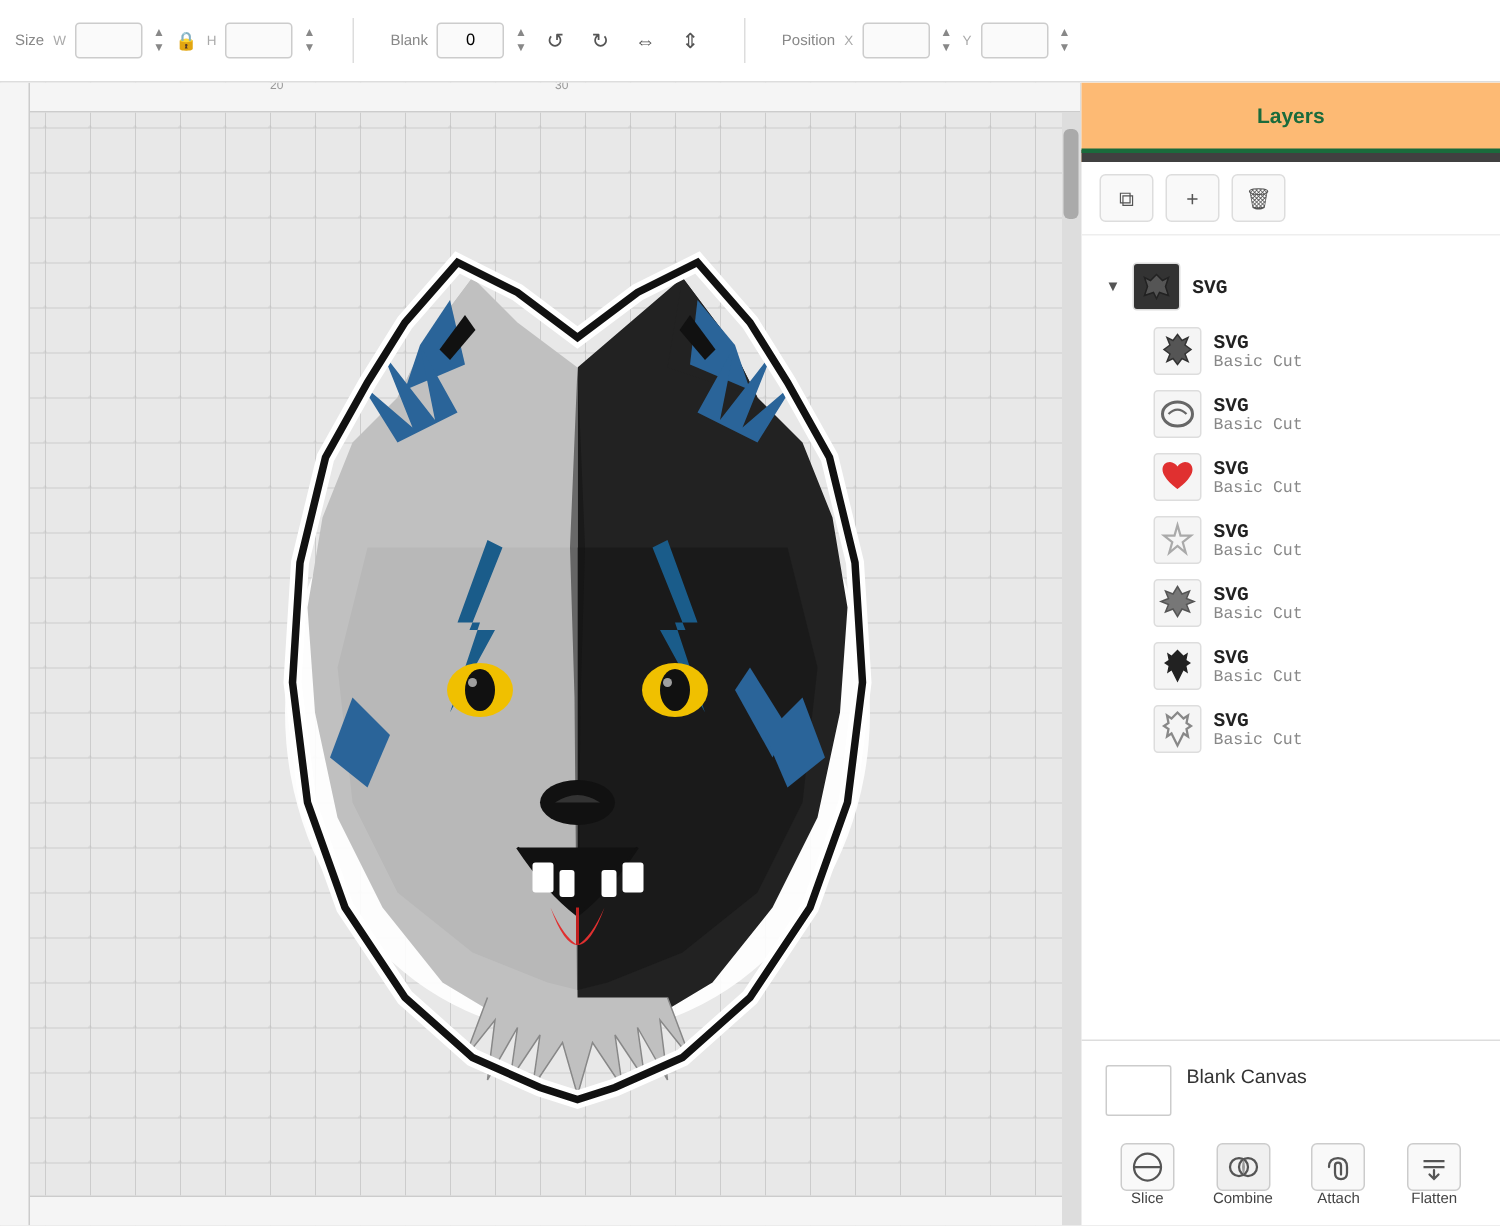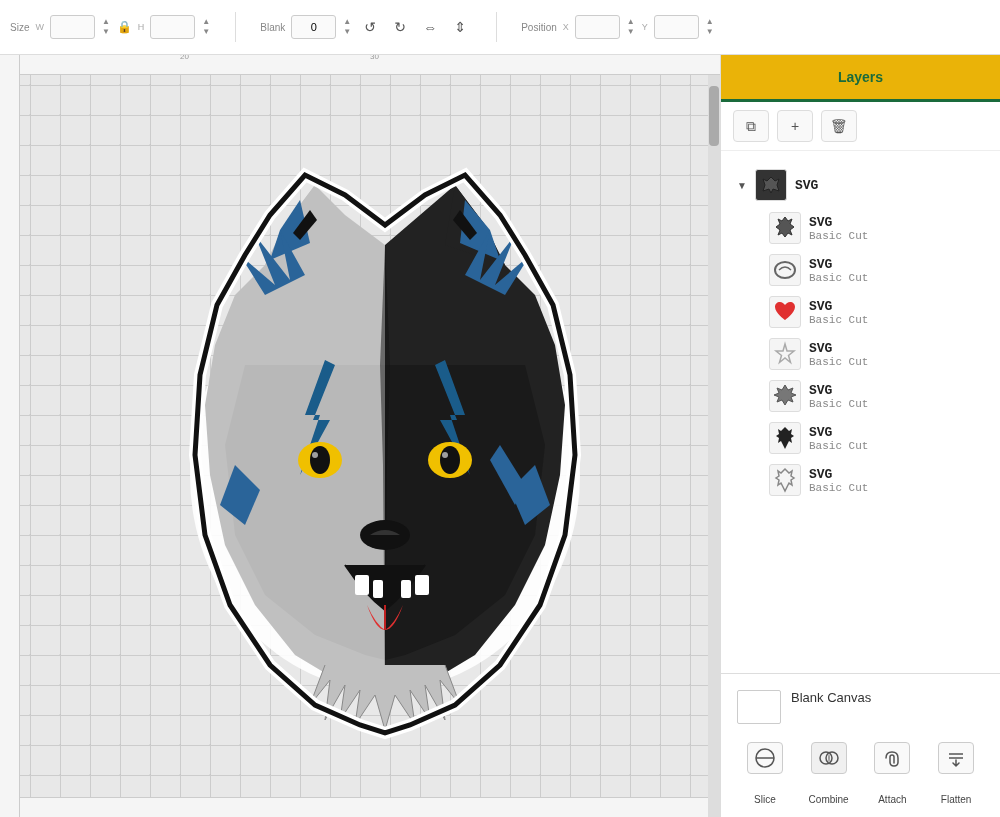--- a/index.html
+++ b/index.html
@@ -161,22 +161,22 @@
       background: #fff;
       border-left: 1px solid #ddd;
       display: flex;
       flex-direction: column;
       flex-shrink: 0;
     }
 
     
     .panel-tabs {
       display: flex;
-      border-bottom: 2px solid #404040;
-      background: #eab308;
+      border-bottom: 8px solid #404040;
+      background: #fdba74;
     }
     .panel-tab {
       flex: 1;
       padding: 14px 10px;
       text-align: center;
       font-size: 14px;
       cursor: pointer;
       color: #555;
       border-bottom: 3px solid transparent;
       margin-bottom: -2px;
@@ -303,21 +303,21 @@
 
     .panel-actions {
       display: flex;
       justify-content: space-around;
       padding: 6px 0 2px;
     }
     .panel-action-btn {
       display: flex;
       flex-direction: column;
       align-items: center;
-      gap: 20px;
+      gap: 0;
       background: none;
       border: none;
       cursor: pointer;
       font-size: 10px;
       color: #444;
       min-width: 50px;
     }
     .panel-action-btn .btn-icon {
       width: 36px;
       height: 32px;

